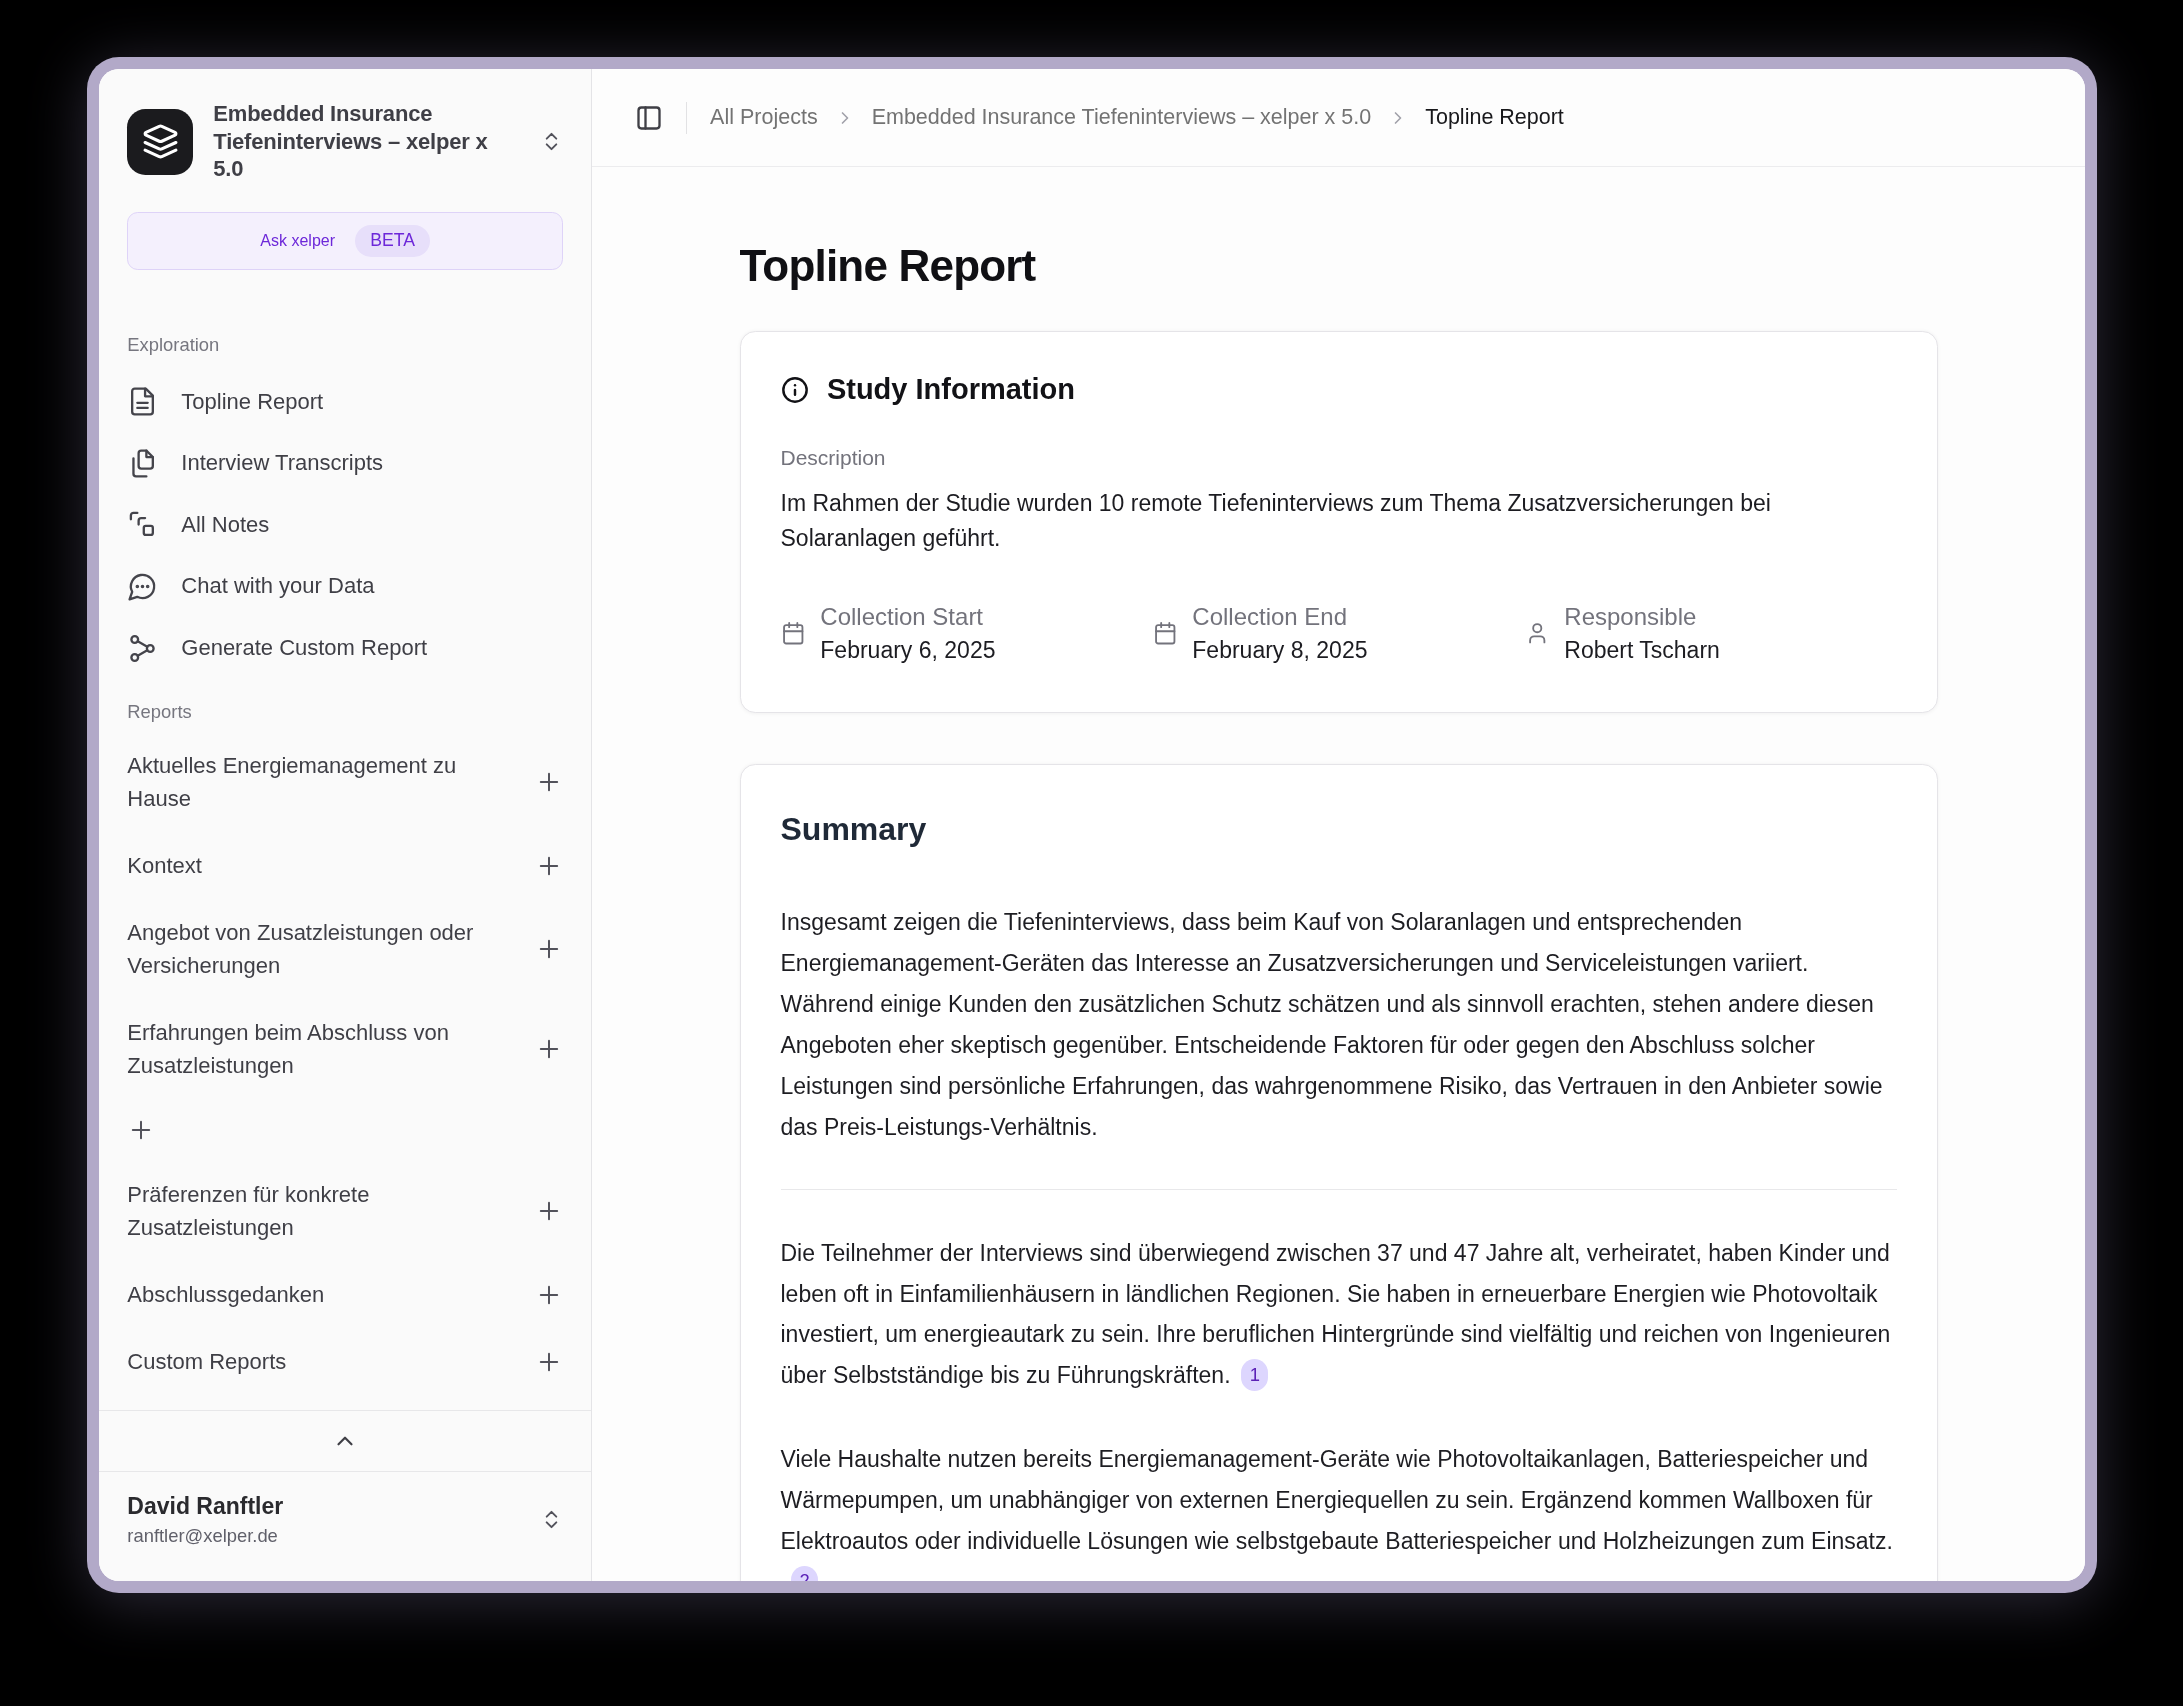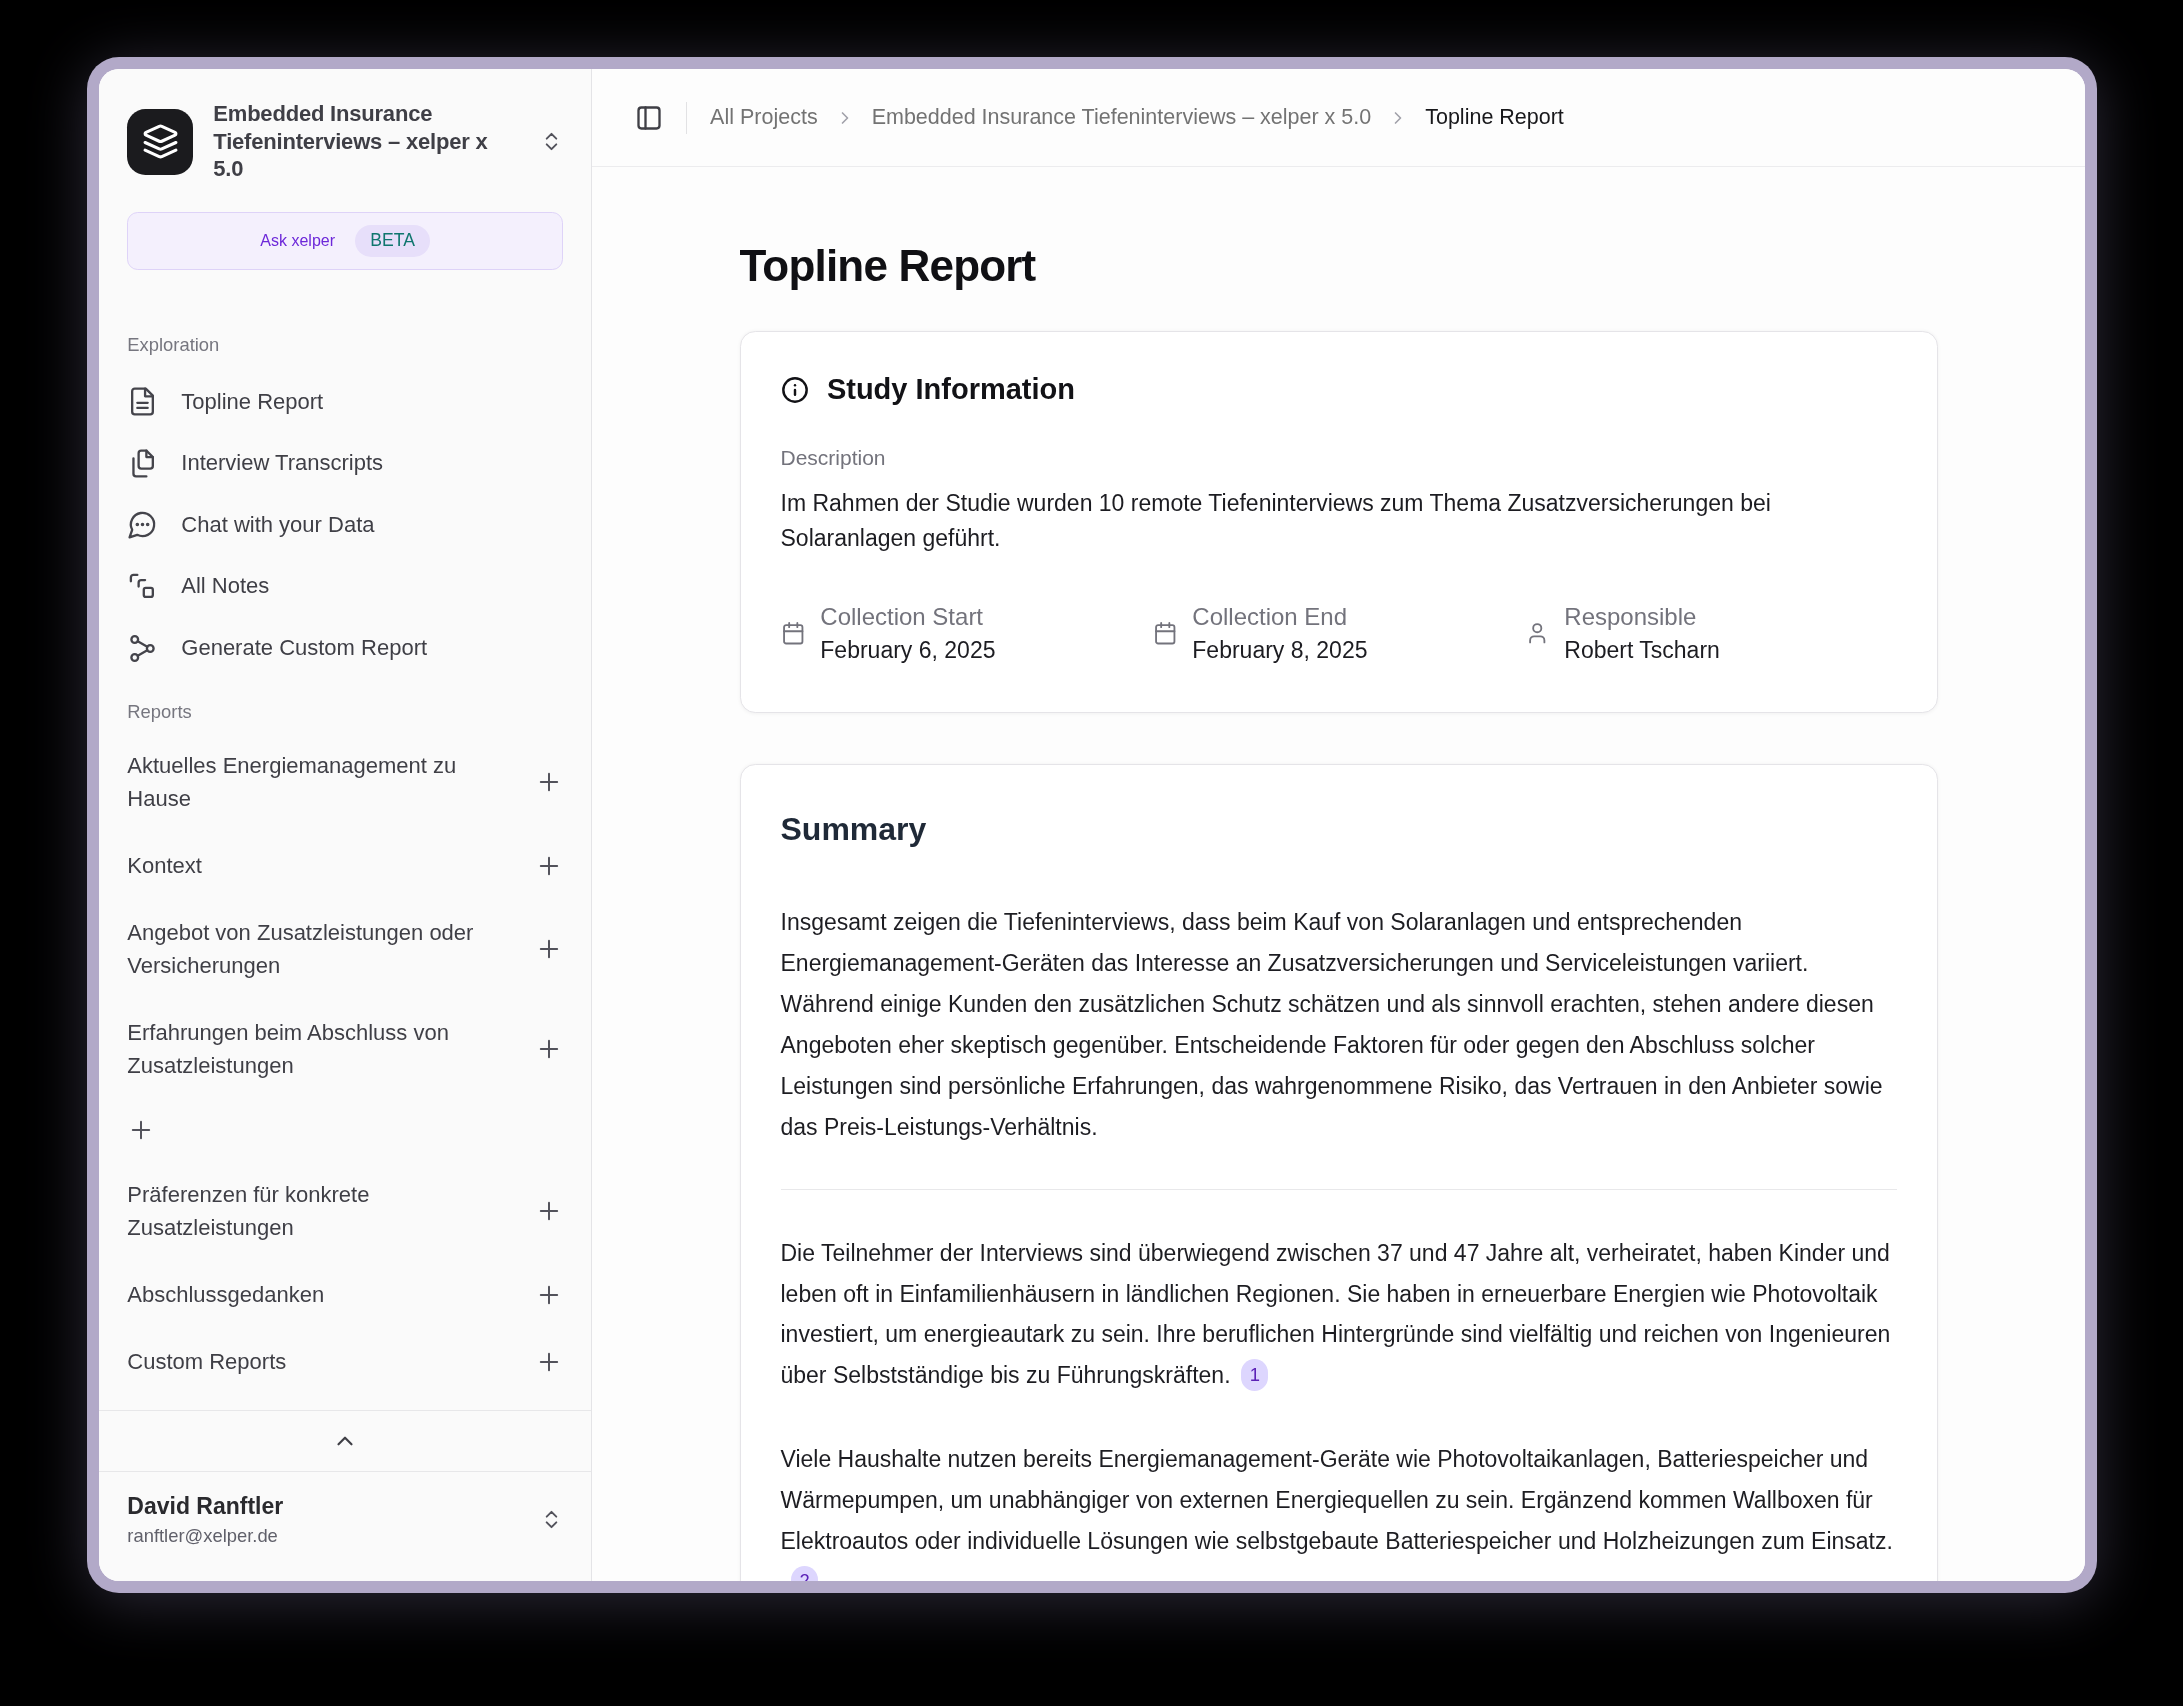--- a/index.html
+++ b/index.html
@@ -18,21 +18,21 @@
   .sidebar-header { display:flex; align-items:center; gap:20px; padding:31px 28px 6.1px; cursor:pointer; }
   .logo { width:66px; height:66px; border-radius:18.4px; background:#1b1b1e; flex:none;
     display:grid; place-items:center; }
   .project-title { flex:1; font-size:22px; font-weight:700; color:#3f3f46; line-height:1.25; letter-spacing:-0.2px; }
   .icon { display:inline-flex; flex:none; }
   .switcher-icon { color:#52525b; }
 
   .ask-btn { margin:23px 28px 0; height:58px; border-radius:10.7px; border:1.5px solid #ded3f8;
     background:#f4f0fd; display:flex; align-items:center; justify-content:center; gap:20px; cursor:pointer; }
   .ask-label { font-size:16px; color:#6d28d9; }
-  .beta-badge { background:#e7dffa; color:#0f766e; font-size:17.6px; padding:5.4px 15.3px; border-radius:766px; }
+  .beta-badge { background:#e7dffa; color:#6d28d9; font-size:17.6px; padding:5.4px 15.3px; border-radius:766px; }
 
   .section-label { padding:0 28px; font-size:18.4px; color:#76767f; }
   .label-exploration { margin-top:64px; margin-bottom:15px; }
   .label-reports { margin-top:22px; margin-bottom:9.2px; }
 
   .nav-item { display:flex; align-items:center; gap:23px; padding:15.3px 28px;
     font-size:22px; color:#3f3f46; cursor:pointer; }
   .nav-item .icon { color:#44444b; }
 
   .report-item { display:flex; align-items:center; justify-content:space-between; gap:15.3px;
@@ -142,38 +142,38 @@
             <path d="M15 2v5h5"></path>
             <path d="M5 8v12a2 2 0 0 0 2 2h8"></path>
           </svg>
         </span>
         <span>Interview Transcripts</span>
       </div>
 
       <div class="nav-item">
         <span class="icon">
           <svg width="31" height="31" viewBox="0 0 24 24" fill="none" stroke="currentColor" stroke-width="1.8" stroke-linecap="round" stroke-linejoin="round">
+            <path d="M8 3H5a2 2 0 0 0-2 2v3"></path>
+            <path d="M14 7h-3a2 2 0 0 0-2 2v3"></path>
+            <rect x="13" y="13" width="7" height="7" rx="1.5"></rect>
+          </svg>
+        </span>
+        <span>All Notes</span>
+      </div>
+
+      <div class="nav-item">
+        <span class="icon">
+          <svg width="31" height="31" viewBox="0 0 24 24" fill="none" stroke="currentColor" stroke-width="1.8" stroke-linecap="round" stroke-linejoin="round">
             <path d="M7.9 20A9 9 0 1 0 4 16.1L2 22Z"></path>
             <circle cx="8" cy="12" r="0.5" fill="currentColor"></circle>
               <circle cx="12" cy="12" r="0.5" fill="currentColor"></circle>
               <circle cx="16" cy="12" r="0.5" fill="currentColor"></circle>
           </svg>
         </span>
         <span>Chat with your Data</span>
-      </div>
-
-      <div class="nav-item">
-        <span class="icon">
-          <svg width="31" height="31" viewBox="0 0 24 24" fill="none" stroke="currentColor" stroke-width="1.8" stroke-linecap="round" stroke-linejoin="round">
-            <path d="M8 3H5a2 2 0 0 0-2 2v3"></path>
-            <path d="M14 7h-3a2 2 0 0 0-2 2v3"></path>
-            <rect x="13" y="13" width="7" height="7" rx="1.5"></rect>
-          </svg>
-        </span>
-        <span>All Notes</span>
       </div>
 
       <div class="nav-item">
         <span class="icon">
           <svg width="31" height="31" viewBox="0 0 24 24" fill="none" stroke="currentColor" stroke-width="1.8" stroke-linecap="round" stroke-linejoin="round">
             <circle cx="6" cy="5" r="2.6"></circle>
               <circle cx="18" cy="12" r="2.6"></circle>
               <circle cx="6" cy="19" r="2.6"></circle>
             <line x1="8.3" y1="6.4" x2="15.7" y2="10.6"></line>
               <line x1="15.7" y1="13.4" x2="8.3" y2="17.6"></line>

